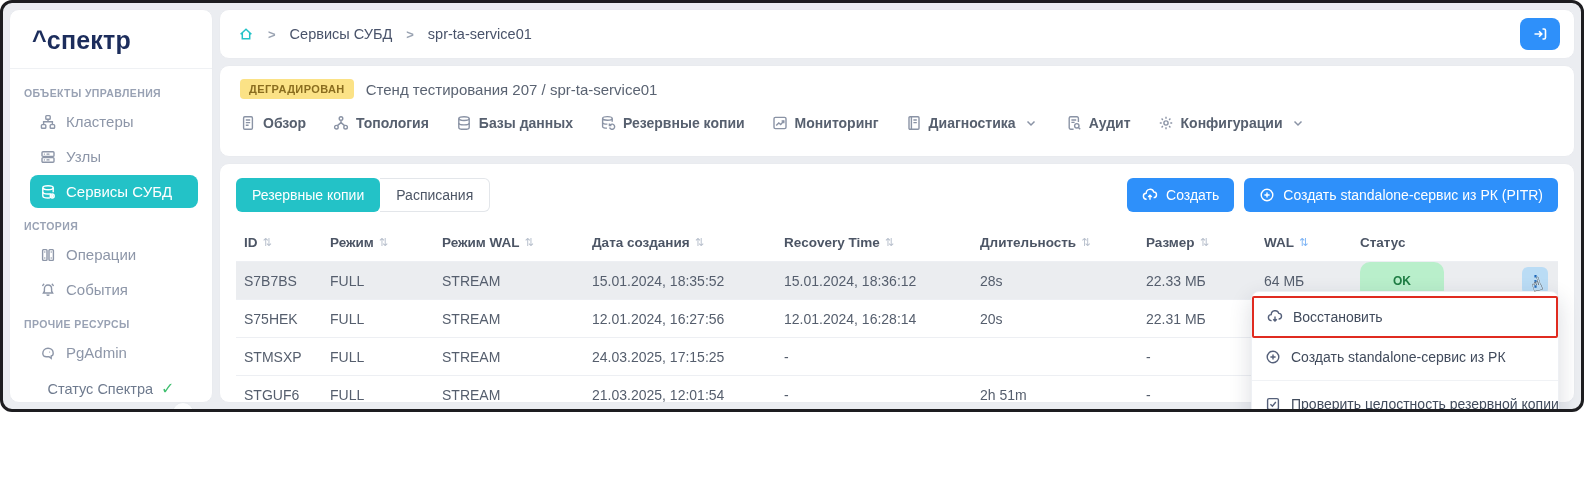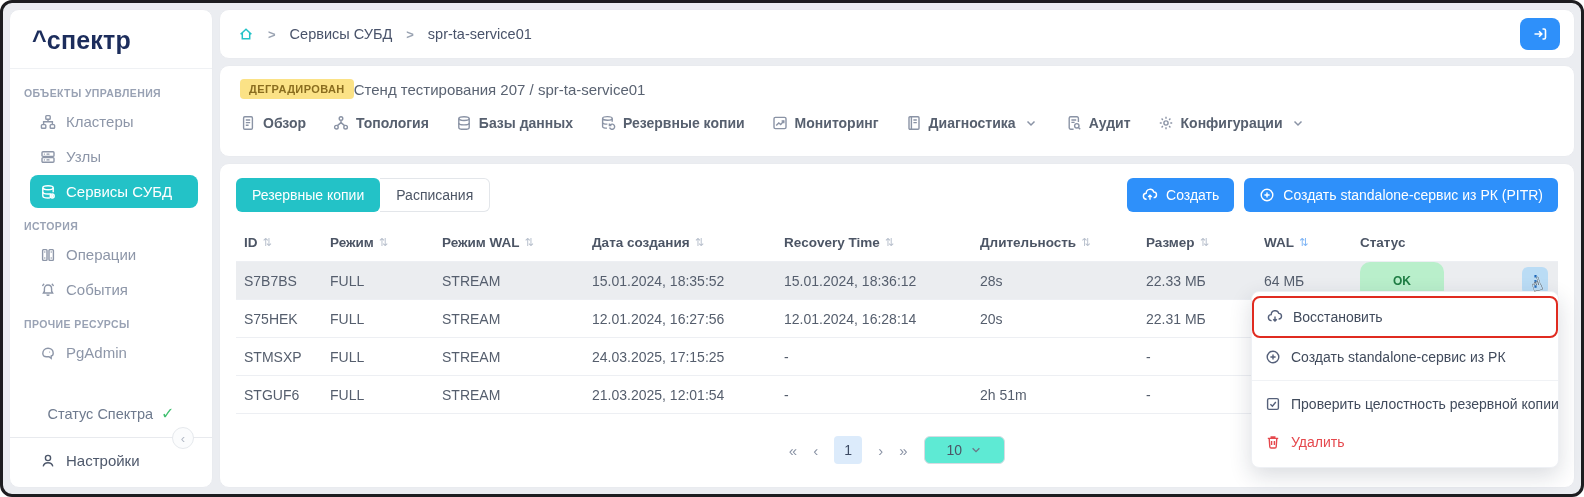--- a/index.html
+++ b/index.html
@@ -1,17 +1,17 @@
 <!DOCTYPE html>
 <html><head>
 <meta charset="utf-8">
 <style>
   * { box-sizing: border-box; }
   body { margin: 0; background: #fff; font-family: "Liberation Sans", "DejaVu Sans", sans-serif; }
-  .frame { position: relative; width: 1584px; height: 497px; border: 3px solid #1d1d20; border-radius: 12px; background: #ebedf1; overflow: hidden; }
+  .frame { position: relative; width: 1584px; height: 412px; border: 3px solid #1d1d20; border-radius: 12px; background: #ebedf1; overflow: hidden; }
 
   
   .sidebar { position: absolute; left: 6px; top: 6px; bottom: 6px; width: 204px; background: #fff; border: 1px solid #e9ebef; border-radius: 10px; display: flex; flex-direction: column; }
   .logo { font-size: 25px; font-weight: 700; color: #1c2d5c; padding: 16px 0 13px 22px; letter-spacing: .2px; border-bottom: 1px solid #eff1f4; }
   .nav { padding-top: 8px; }
   .section-label { font-size: 10.5px; font-weight: 700; color: #99a2b4; letter-spacing: .4px; padding: 10px 29px 4px 14px; }
   .nav-item { display: flex; align-items: center; gap: 10px; margin: 2px 14px 2px 20px; padding: 8px 10px; border-radius: 8px; color: #8d96a8; font-size: 15px; cursor: pointer; }
   .nav-item .ic { color: #8d96a8; }
   .nav-item.active { background: #23c2c7; color: #fff; }
   .nav-item.active .ic { color: #fff; }
@@ -26,21 +26,21 @@
   
   .card { position: absolute; background: #fff; border: 1px solid #e9ebef; border-radius: 10px; }
   .crumb-card { left: 216px; right: 6px; top: 6px; height: 50px; display: flex; align-items: center; padding: 0 14px 0 18px; }
   .crumb { display: flex; align-items: center; gap: 14px; font-size: 14.5px; color: #49536a; }
   .crumb .sep { color: #9aa3b2; font-size: 13px; font-weight: 700; }
   .home { color: #23c2c7; }
   .crumb-right { margin-left: auto; }
   .logout-btn { width: 40px; height: 32px; background: #2e90fa; border: none; border-radius: 8px; display: flex; align-items: center; justify-content: center; color: #fff; cursor: pointer; }
 
   .head-card { left: 216px; right: 6px; top: 62px; height: 92px; padding: 13px 20px; }
-  .head-line1 { display: flex; align-items: center; }
+  .head-line1 { display: flex; align-items: center; gap: 12px; }
   .badge-warn { background: #fbe286; color: #8a6d1f; font-size: 11px; font-weight: 700; letter-spacing: .4px; padding: 4px 9px; border-radius: 4px; }
   .svc-title { color: #5a6372; font-size: 15px; }
   .tabs { display: flex; gap: 27px; margin-top: 16px; }
   .tab { display: flex; align-items: center; gap: 7px; color: #57606f; font-size: 14px; font-weight: 700; cursor: pointer; }
   .tab .ic { color: #8a93a5; }
   .tab .dd { color: #8a93a5; }
 
   .main-card { left: 216px; right: 6px; top: 160px; bottom: 6px; padding: 14px 16px 10px 16px; }
   .toolbar { display: flex; align-items: center; }
   .seg { display: flex; }
@@ -68,21 +68,21 @@
   .pg-page { width: 28px; height: 28px; background: #dcebfb; border-radius: 4px; color: #3c4a63; display: flex; align-items: center; justify-content: center; cursor: pointer; }
   .pg-size { display: flex; align-items: center; gap: 8px; border: 1px solid #d7dbe2; border-radius: 6px; padding: 5px 22px; color: #4c5565; background: #5eead4; cursor: pointer; }
   .pg-size .ic { color: #6b7686; }
 
   
   .menu { position: absolute; left: 1248px; top: 288px; width: 308px; background: #fff; border: 1px solid #eef0f4; border-radius: 8px; box-shadow: 0 8px 22px rgba(27,37,60,.16); padding: 4px 0 6px 0; z-index: 5; }
   .menu-item { display: flex; align-items: center; gap: 10px; height: 38px; padding: 0 13px; font-size: 14px; color: #414b5c; cursor: pointer; white-space: nowrap; }
   .menu-item .ic { color: #55607a; }
   .menu-item.danger { color: #e5484d; }
   .menu-item.danger .ic { color: #e5484d; }
-  .annotation { border: 2px solid #e02b20; border-radius: 8px; }
+  .annotation { border: 2px solid #e02b20; border-radius: 2px; }
   .menu-divider { height: 1px; background: #f0f2f5; margin: 4px 0; }
 
   .cursor-hand { position: absolute; left: 1528px; top: 270px; font-size: 19px; color: #3c3c3c; transform: rotate(-18deg); z-index: 6; text-shadow: 0 0 2px #fff; }
 
   .ic { width: 16px; height: 16px; flex: 0 0 auto; }
   .ic svg { display: block; width: 100%; height: 100%; }
 </style>
 </head>
 <body>
 

